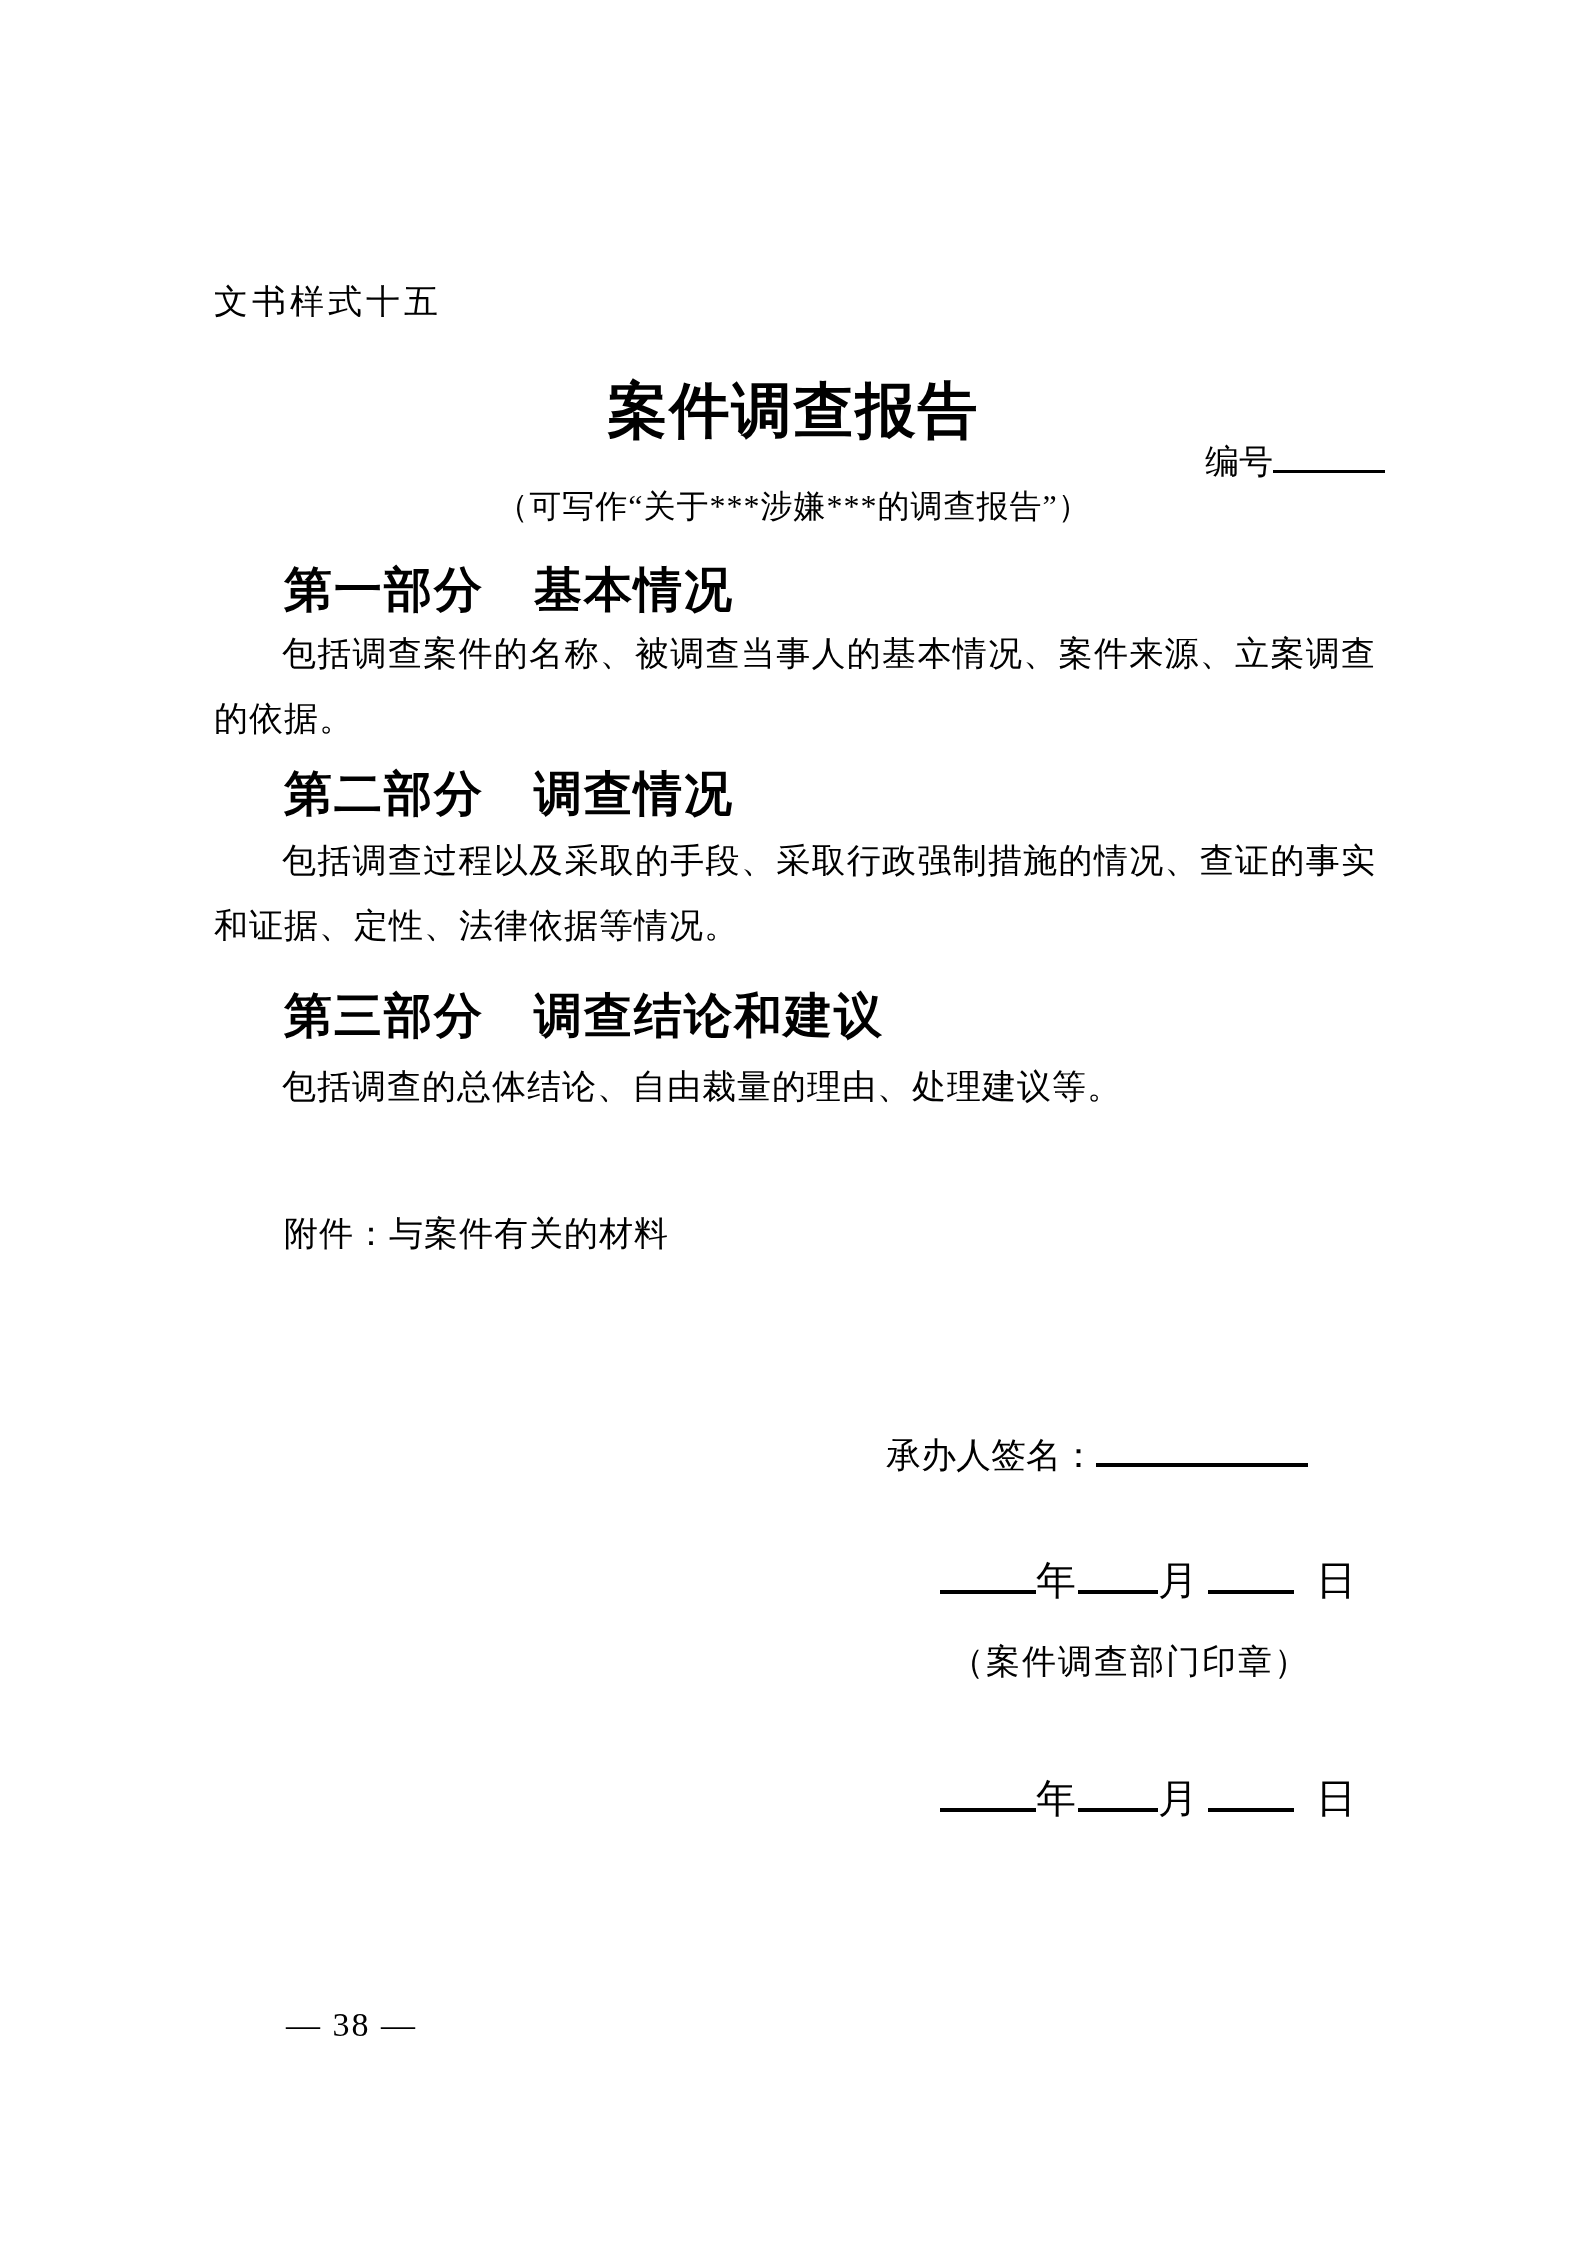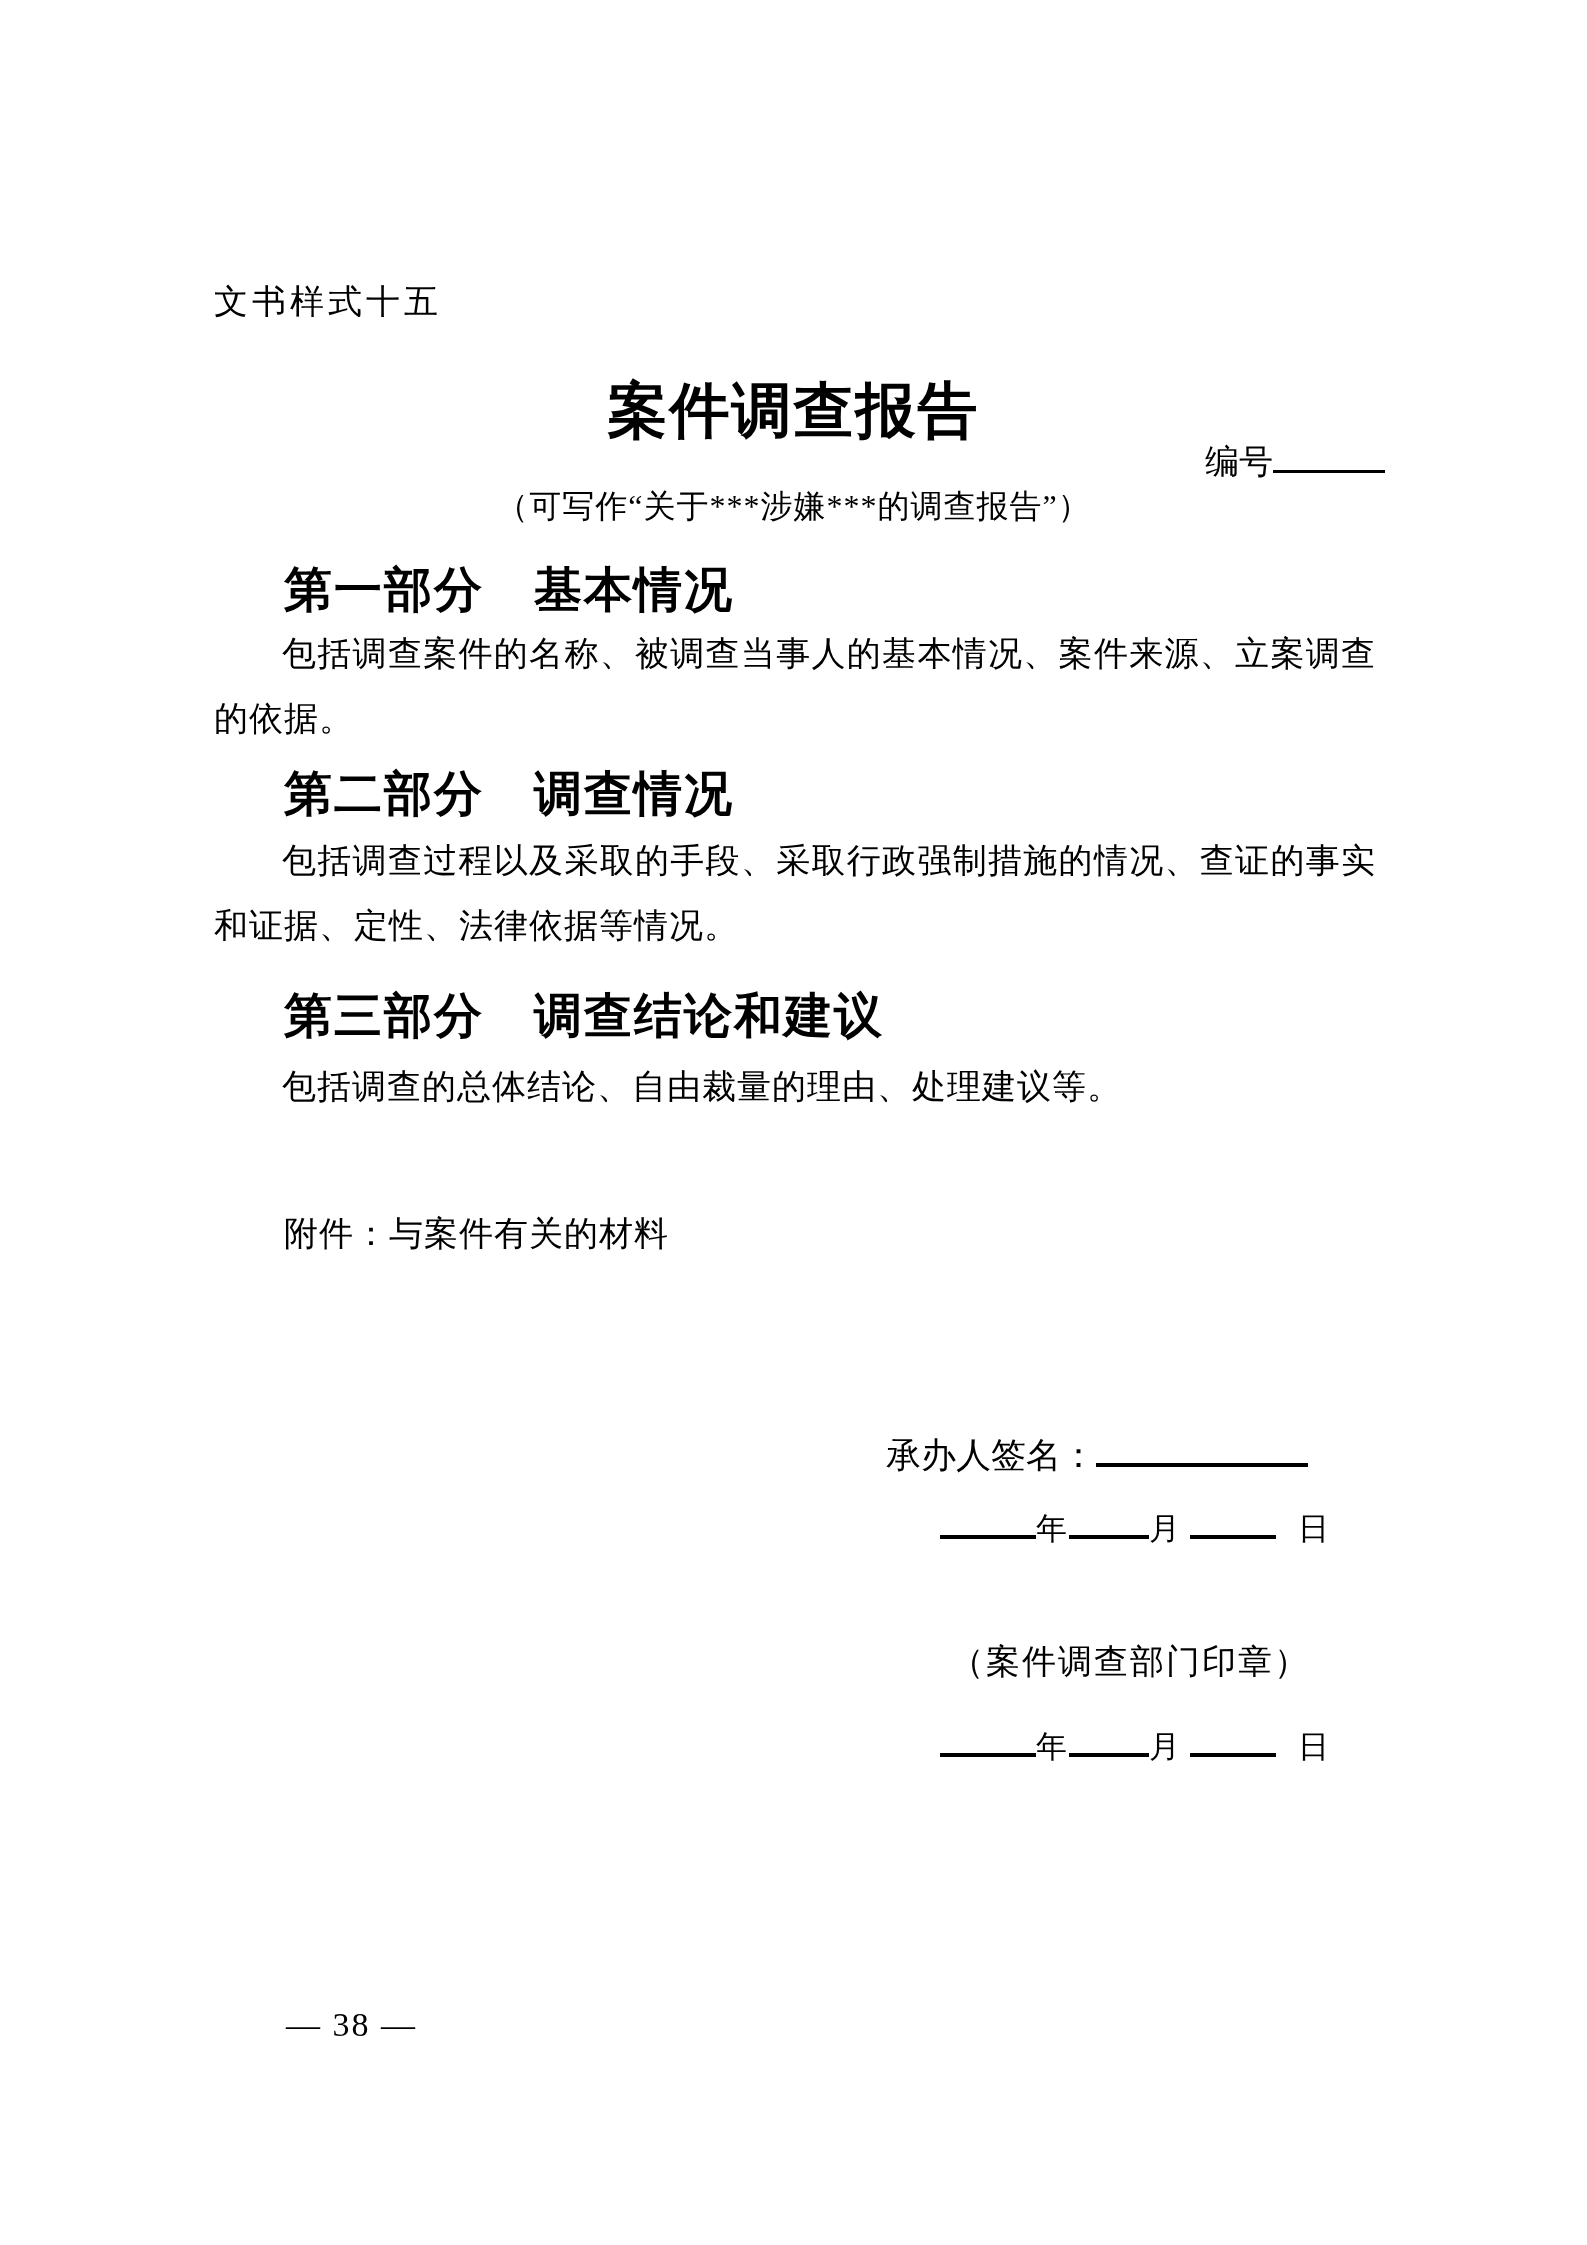--- a/index.html
+++ b/index.html
@@ -99,23 +99,24 @@
     left: 886px;
     top: 1428px;
     font-size: 35px;
     line-height: 44px;
     white-space: nowrap;
   }
   .blank-signature { width: 212px; border-bottom-width: 4px; }
   .date-line {
     position: absolute;
     left: 940px;
-    font-size: 31px;
+    font-size: 40px;
     line-height: 44px;
     white-space: nowrap;
+    margin-top: 46px;
   }
   .date-1 { top: 1504px; }
   .date-2 { top: 1722px; }
   .blank-year  { width: 96px;  border-bottom-width: 4px; }
   .blank-month { width: 80px;  border-bottom-width: 4px; margin-left: 2px; }
   .blank-day   { width: 86px;  border-bottom-width: 4px; margin-left: 10px; margin-right: 22px; }
   .seal-line {
     position: absolute;
     left: 950px;
     top: 1640px;

